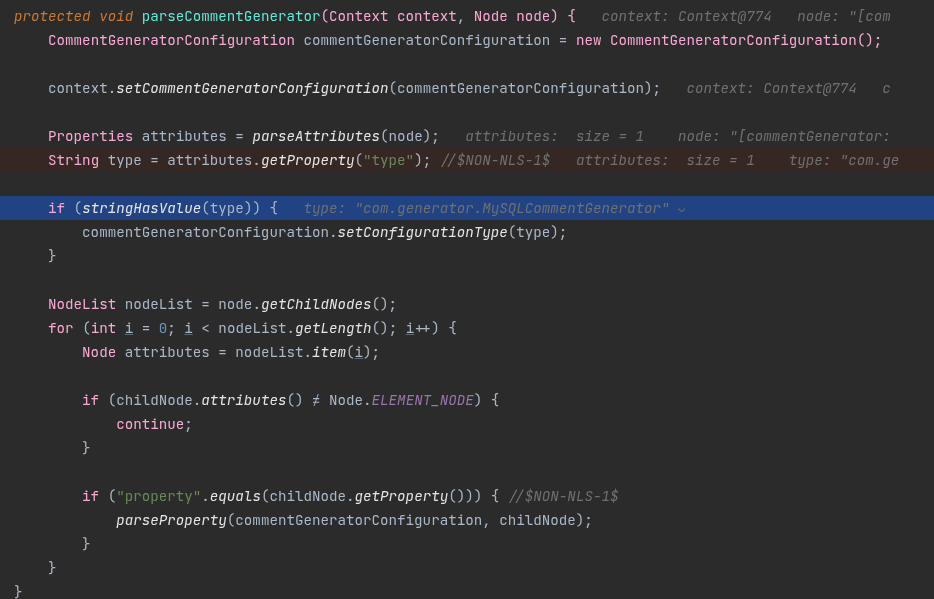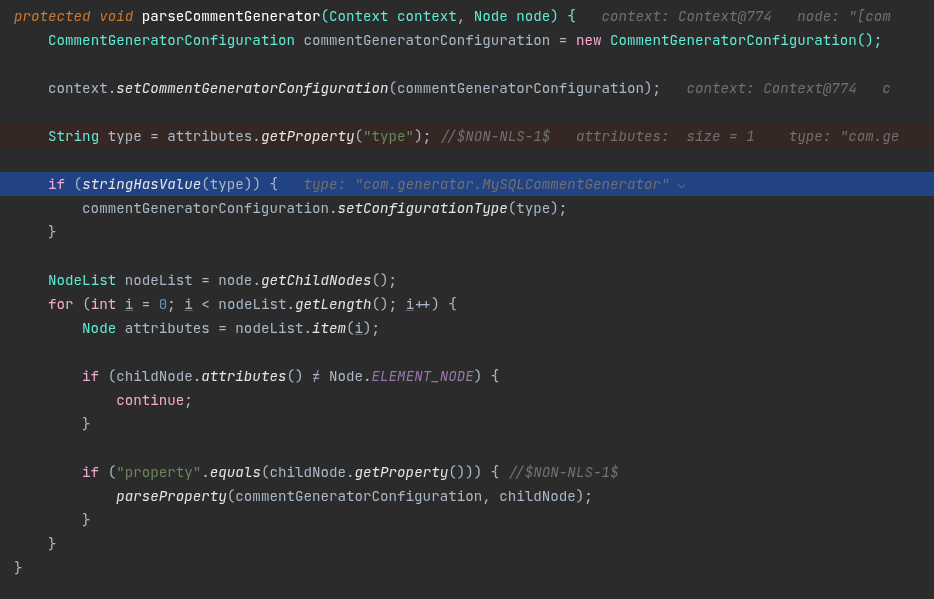--- a/index.html
+++ b/index.html
@@ -26,22 +26,22 @@
       white-space:pre;
       padding-left:14px;
       height:24px;
       position:relative;
     }
     .row.hl-dark  { background:#352724; }
     .row.hl-blue  { background:#214283; }
 
     .c-key     { color:#cc7832; font-style:italic;text-align:center; }
     .c-key-n   { color:#f9a8d4; }
-    .c-type    { color:#5eead4; }
-    .c-mname   { color:#ffffff; }
+    .c-type    { color:#f9a8d4; }
+    .c-mname   { color:#5eead4; }
     .c-mcall   { color:#e5e5e5; font-style:italic; }
     .c-var     { color:#a9b7c6; }
     .c-str     { color:#6a8759; }
     .c-num     { color:#6897bb; }
     .c-hint    { color:#707070; font-style:italic;text-align:center; }
     .c-comment { color:#707070; font-style:italic; }
     .c-const   { color:#9876aa; font-style:italic; }
     .c-op      { color:#a9b7c6; }
     .c-under   { text-decoration:underline; text-decoration-color:#5e686f; }
     .chev {
@@ -59,20 +59,21 @@
   <div class="row"><span class="c-key">protected</span> <span class="c-key">void</span> <span class="c-mname">parseCommentGenerator</span><span class="c-type">(Context context</span><span class="c-op">, </span><span class="c-type">Node node) {</span>   <span class="c-hint">context: Context@774</span>   <span class="c-hint">node: "[com</span></div>
 
   <div class="row">    <span class="c-type">CommentGeneratorConfiguration</span> <span class="c-var">commentGeneratorConfiguration</span><span class="c-op"> = </span><span class="c-key-n">new</span> <span class="c-type">CommentGeneratorConfiguration();</span></div>
 
   <div class="row"></div>
 
   <div class="row">    <span class="c-var">context.</span><span class="c-mcall">setCommentGeneratorConfiguration</span><span class="c-var">(commentGeneratorConfiguration);</span>   <span class="c-hint">context: Context@774</span>   <span class="c-hint">c</span></div>
 
   <div class="row"></div>
 
+  <div class="row">    <span class="c-type">Properties</span> <span class="c-var">attributes = </span><span class="c-mcall">parseAttributes</span><span class="c-var">(node);</span>   <span class="c-hint">attributes:  size = 1</span>    <span class="c-hint">node: "[commentGenerator: </span></div>
 
   <div class="row hl-dark">    <span class="c-type">String</span> <span class="c-var">type = attributes.</span><span class="c-mcall">getProperty</span><span class="c-var">(</span><span class="c-str">"type"</span><span class="c-var">);</span><span class="c-comment"> //$NON-NLS-1$</span>   <span class="c-hint">attributes:  size = 1</span>    <span class="c-hint">type: "com.ge</span></div>
 
   <div class="row"></div>
 
   <div class="row hl-blue">    <span class="c-key-n">if</span> <span class="c-var">(</span><span class="c-mcall">stringHasValue</span><span class="c-var">(type)) {</span>   <span class="c-hint">type: "com.generator.MySQLCommentGenerator"</span> <span class="chev">⌄</span></div>
 
   <div class="row">        <span class="c-var">commentGeneratorConfiguration.</span><span class="c-mcall">setConfigurationType</span><span class="c-var">(type);</span></div>
 
   <div class="row">    <span class="c-var">}</span></div>

